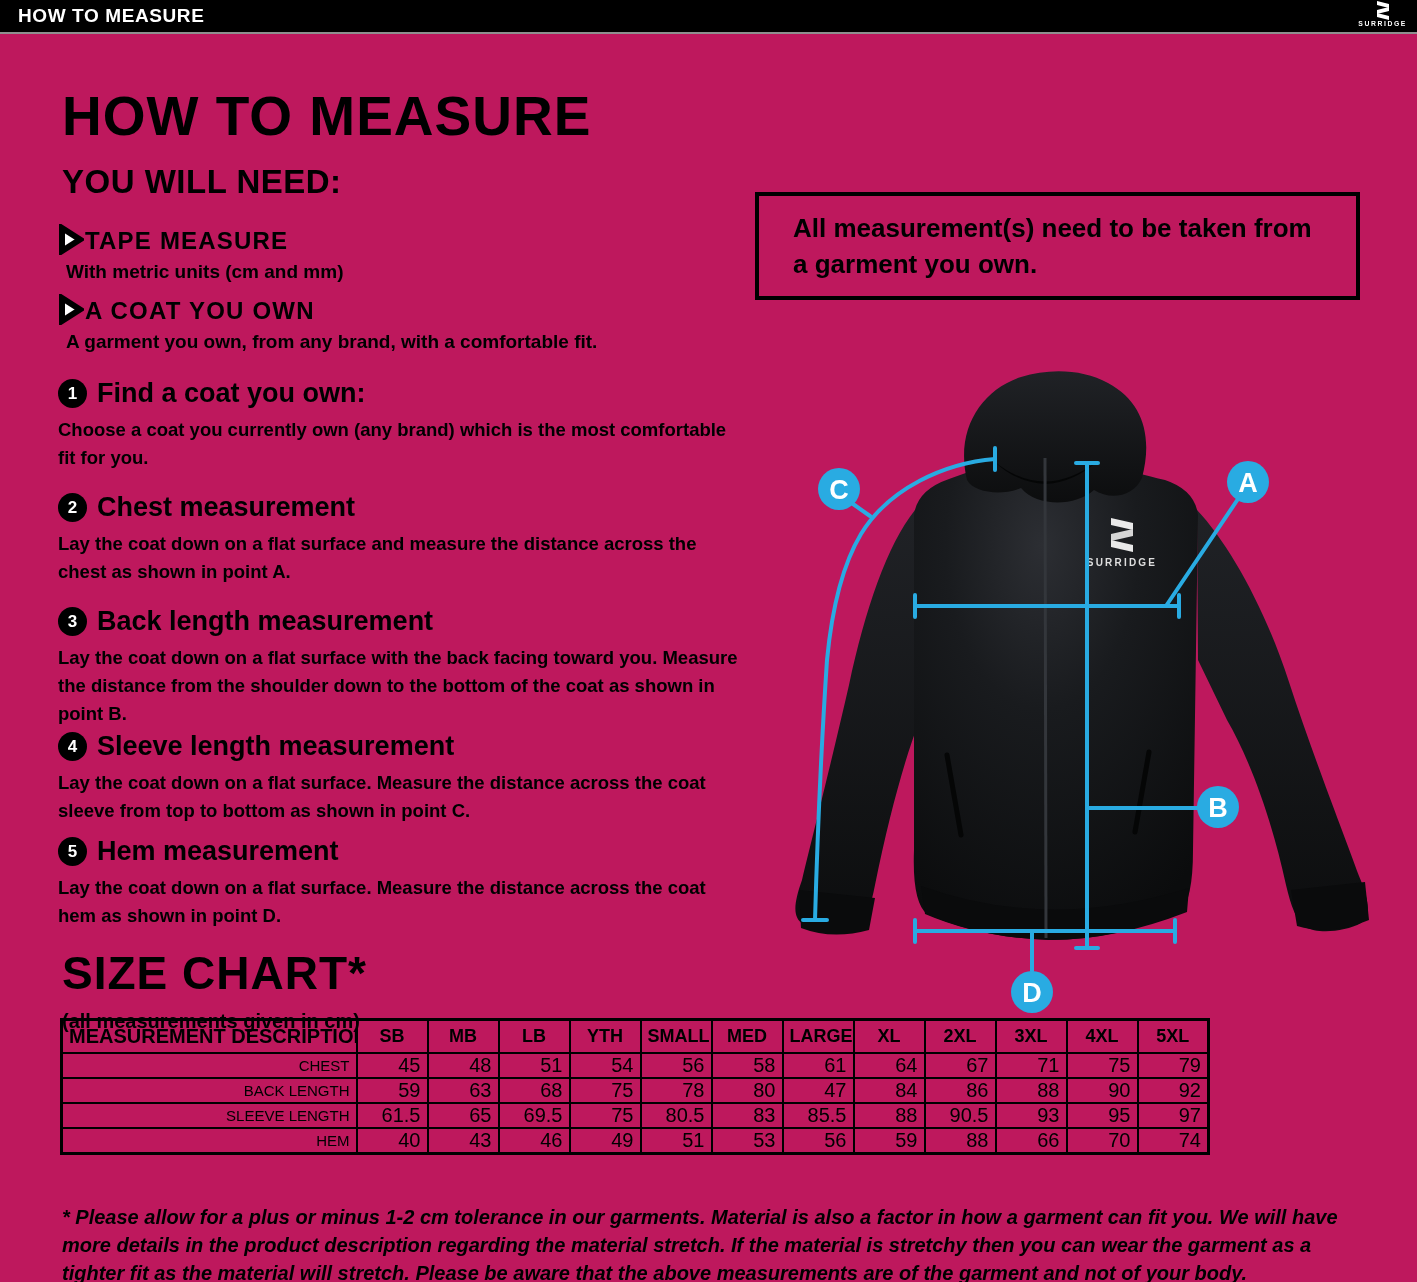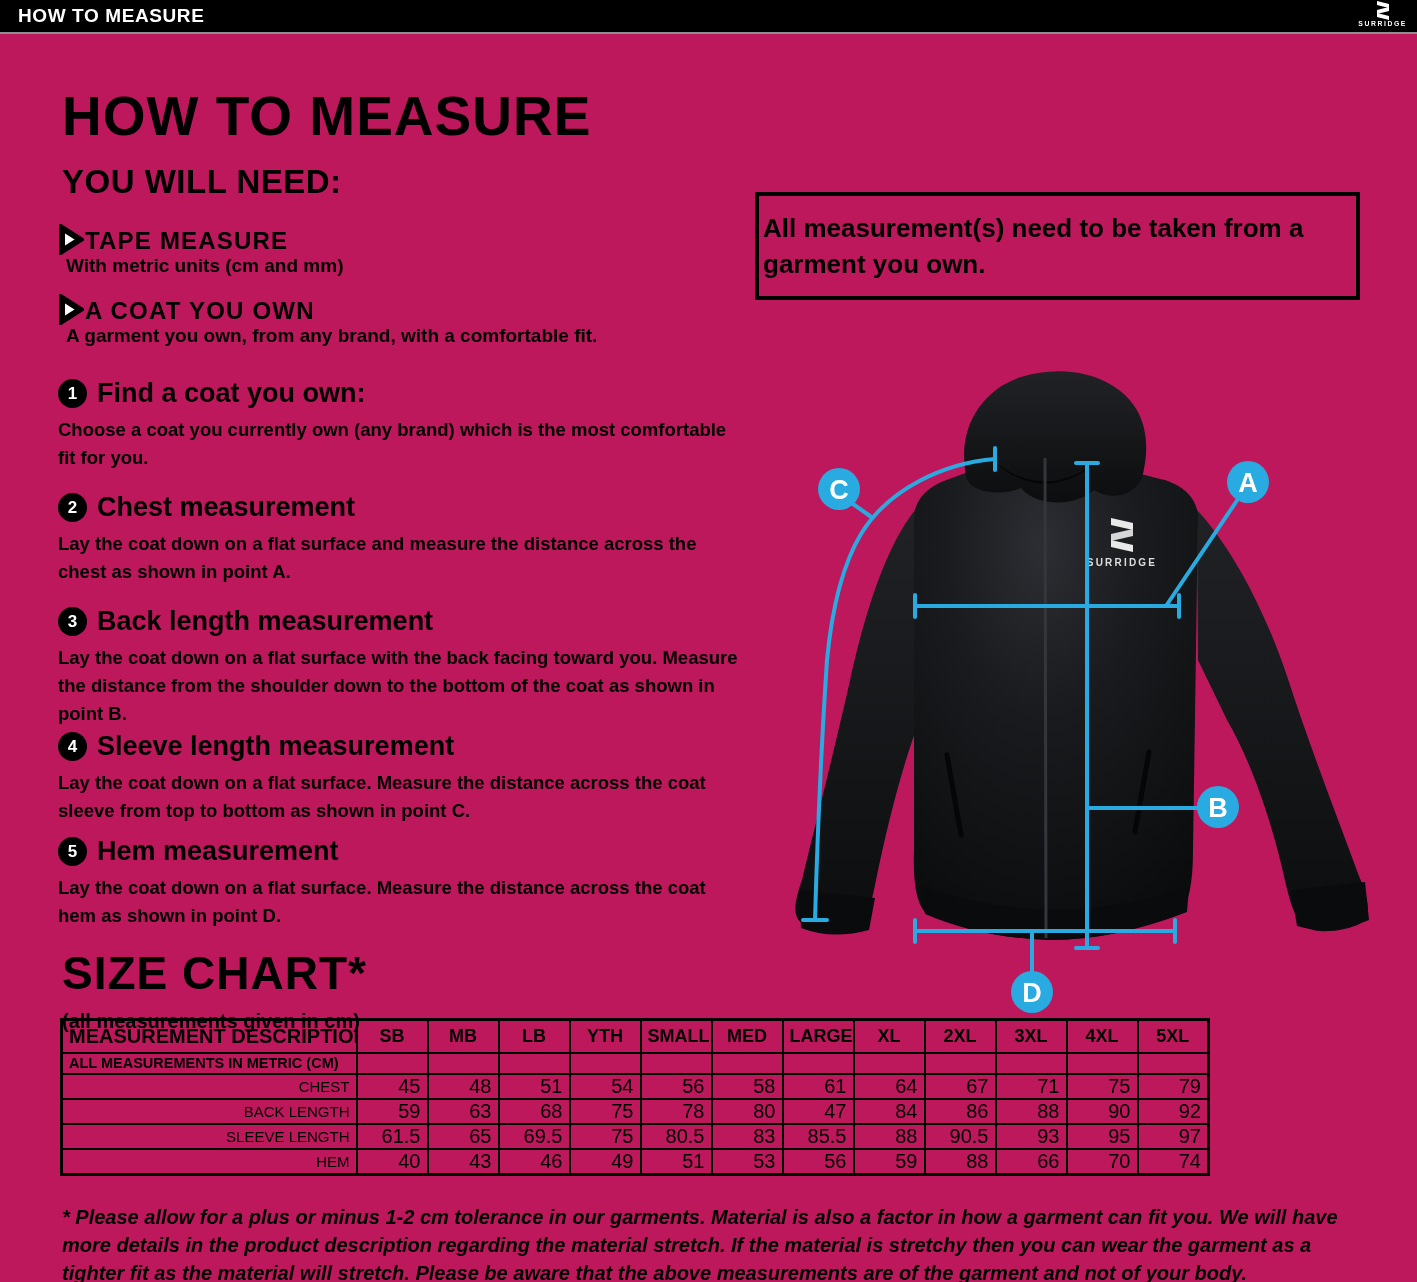--- a/index.html
+++ b/index.html
@@ -14,36 +14,36 @@
   .brand { position:absolute; right:10px; top:1px; display:flex; flex-direction:column; align-items:center; }
   .brand-name { color:#fff; font-size:6.8px; font-weight:bold; letter-spacing:1.6px; margin-top:-1px; }
 
   
   .page-title { position:absolute; left:62px; top:84px; font-size:55px; font-weight:bold; letter-spacing:1px; }
   .need-title { position:absolute; left:62px; top:163px; font-size:33px; font-weight:bold; letter-spacing:.5px; }
 
   .req { position:absolute; left:58px; }
   .req-head { display:flex; align-items:flex-end; gap:1px; }
   .req-label { font-size:24px; font-weight:bold; letter-spacing:1.2px; }
-  .req-desc { font-size:19px; font-weight:bold; margin-left:8px; }
+  .req-desc { font-size:19px; font-weight:bold; margin-top:6px; margin-left:8px; }
 
   .step { position:absolute; left:58px; width:700px; }
   .step-head { display:flex; align-items:center; gap:10px; }
   .step-num { width:29px; height:29px; border-radius:50%; background:#000; color:#fff;
               font-size:17px; font-weight:bold; text-align:center; line-height:29px; flex:0 0 29px; }
   .step-title { font-size:27px; font-weight:bold; }
   .step-desc { font-size:18.5px; font-weight:bold; line-height:1.5; margin-top:7px; width:690px; }
 
   .sizechart-head { position:absolute; left:62px; top:946px; display:flex; align-items:baseline; gap:10px;flex-direction:column; }
   .sizechart-title { font-size:46px; font-weight:bold; letter-spacing:1px; }
   .sizechart-sub { font-size:20px; font-weight:bold; }
 
   
   .notice { position:absolute; left:755px; top:192px; width:605px; height:108px;
-            border:4px solid #000; padding:14px 4px; }
+            border:4px solid #000; padding:14px 34px; }
   .notice-text { font-size:26px; font-weight:bold; line-height:1.4; }
 
   
   .diagram { position:absolute; left:757px; top:330px; width:660px; height:700px; }
 
   
   table.size-table { position:absolute; left:60px; top:1018px; border-collapse:collapse;
                      table-layout:fixed; width:1150px; }
   table.size-table td, table.size-table th { border:2px solid #000; padding:0 6px; overflow:hidden; white-space:nowrap; }
   table.size-table { border:3px solid #000; }
@@ -233,35 +233,20 @@
       <th class="size-h">SMALL</th>
       <th class="size-h">MED</th>
       <th class="size-h">LARGE</th>
       <th class="size-h">XL</th>
       <th class="size-h">2XL</th>
       <th class="size-h">3XL</th>
       <th class="size-h">4XL</th>
       <th class="size-h">5XL</th>
     </tr>
     <tr>
-      <td class="note">ALL MEASUREMENTS IN METRIC (CM)</td>
-      <td class="note"></td>
-          <td class="note"></td>
-      <td class="note"></td>
-          <td class="note"></td>
-      <td class="note"></td>
-          <td class="note"></td>
-      <td class="note"></td>
-          <td class="note"></td>
-      <td class="note"></td>
-          <td class="note"></td>
-      <td class="note"></td>
-          <td class="note"></td>
-    </tr>
-    <tr>
       <td class="rlabel">CHEST</td>
       <td class="val">45</td>
       <td class="val">48</td>
       <td class="val">51</td>
       <td class="val">54</td>
       <td class="val">56</td>
       <td class="val">58</td>
       <td class="val">61</td>
       <td class="val">64</td>
       <td class="val">67</td>

